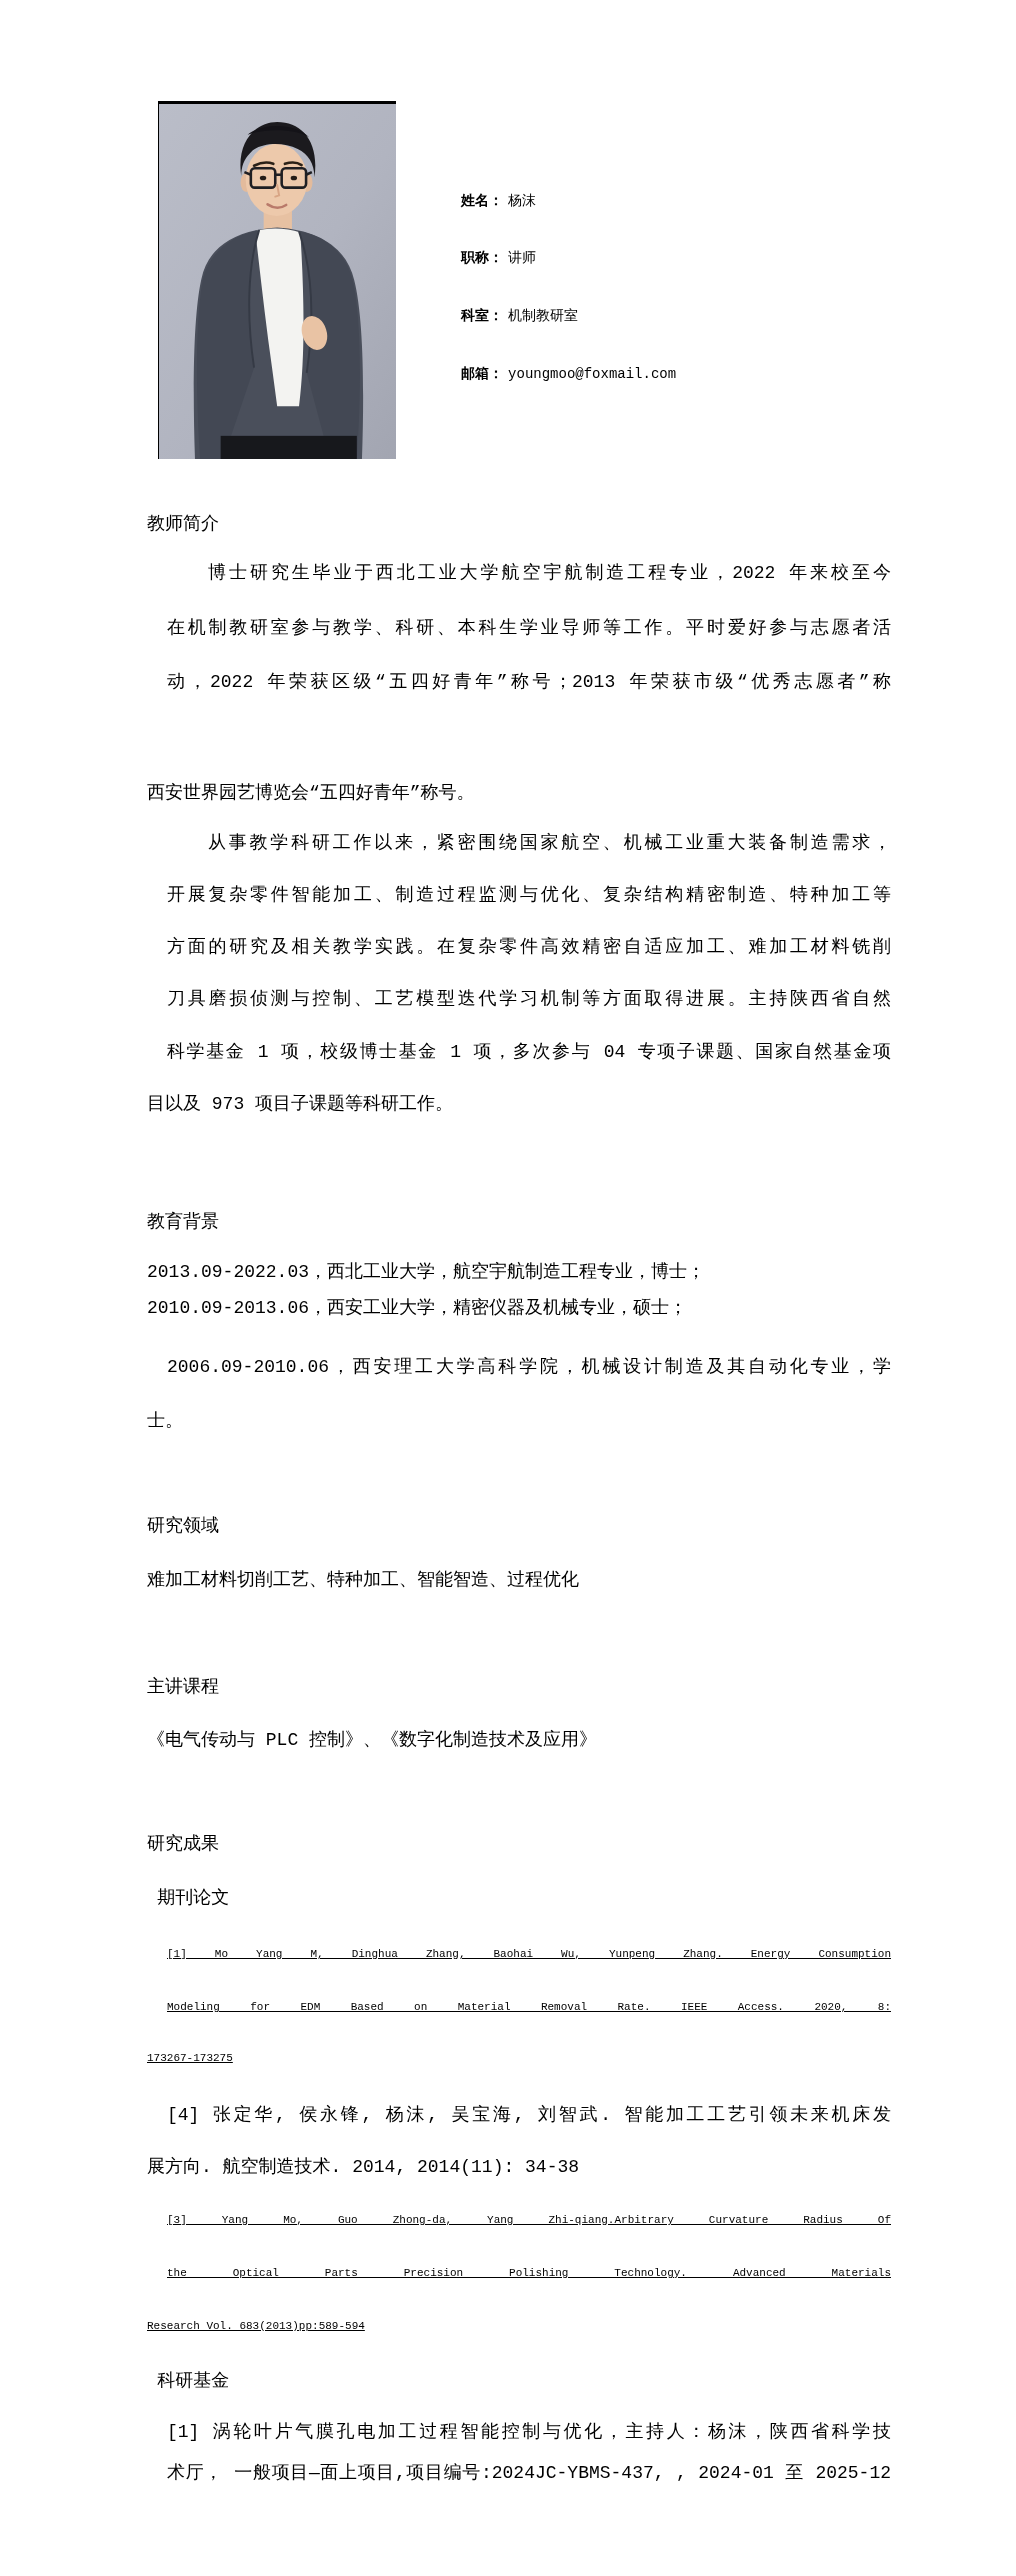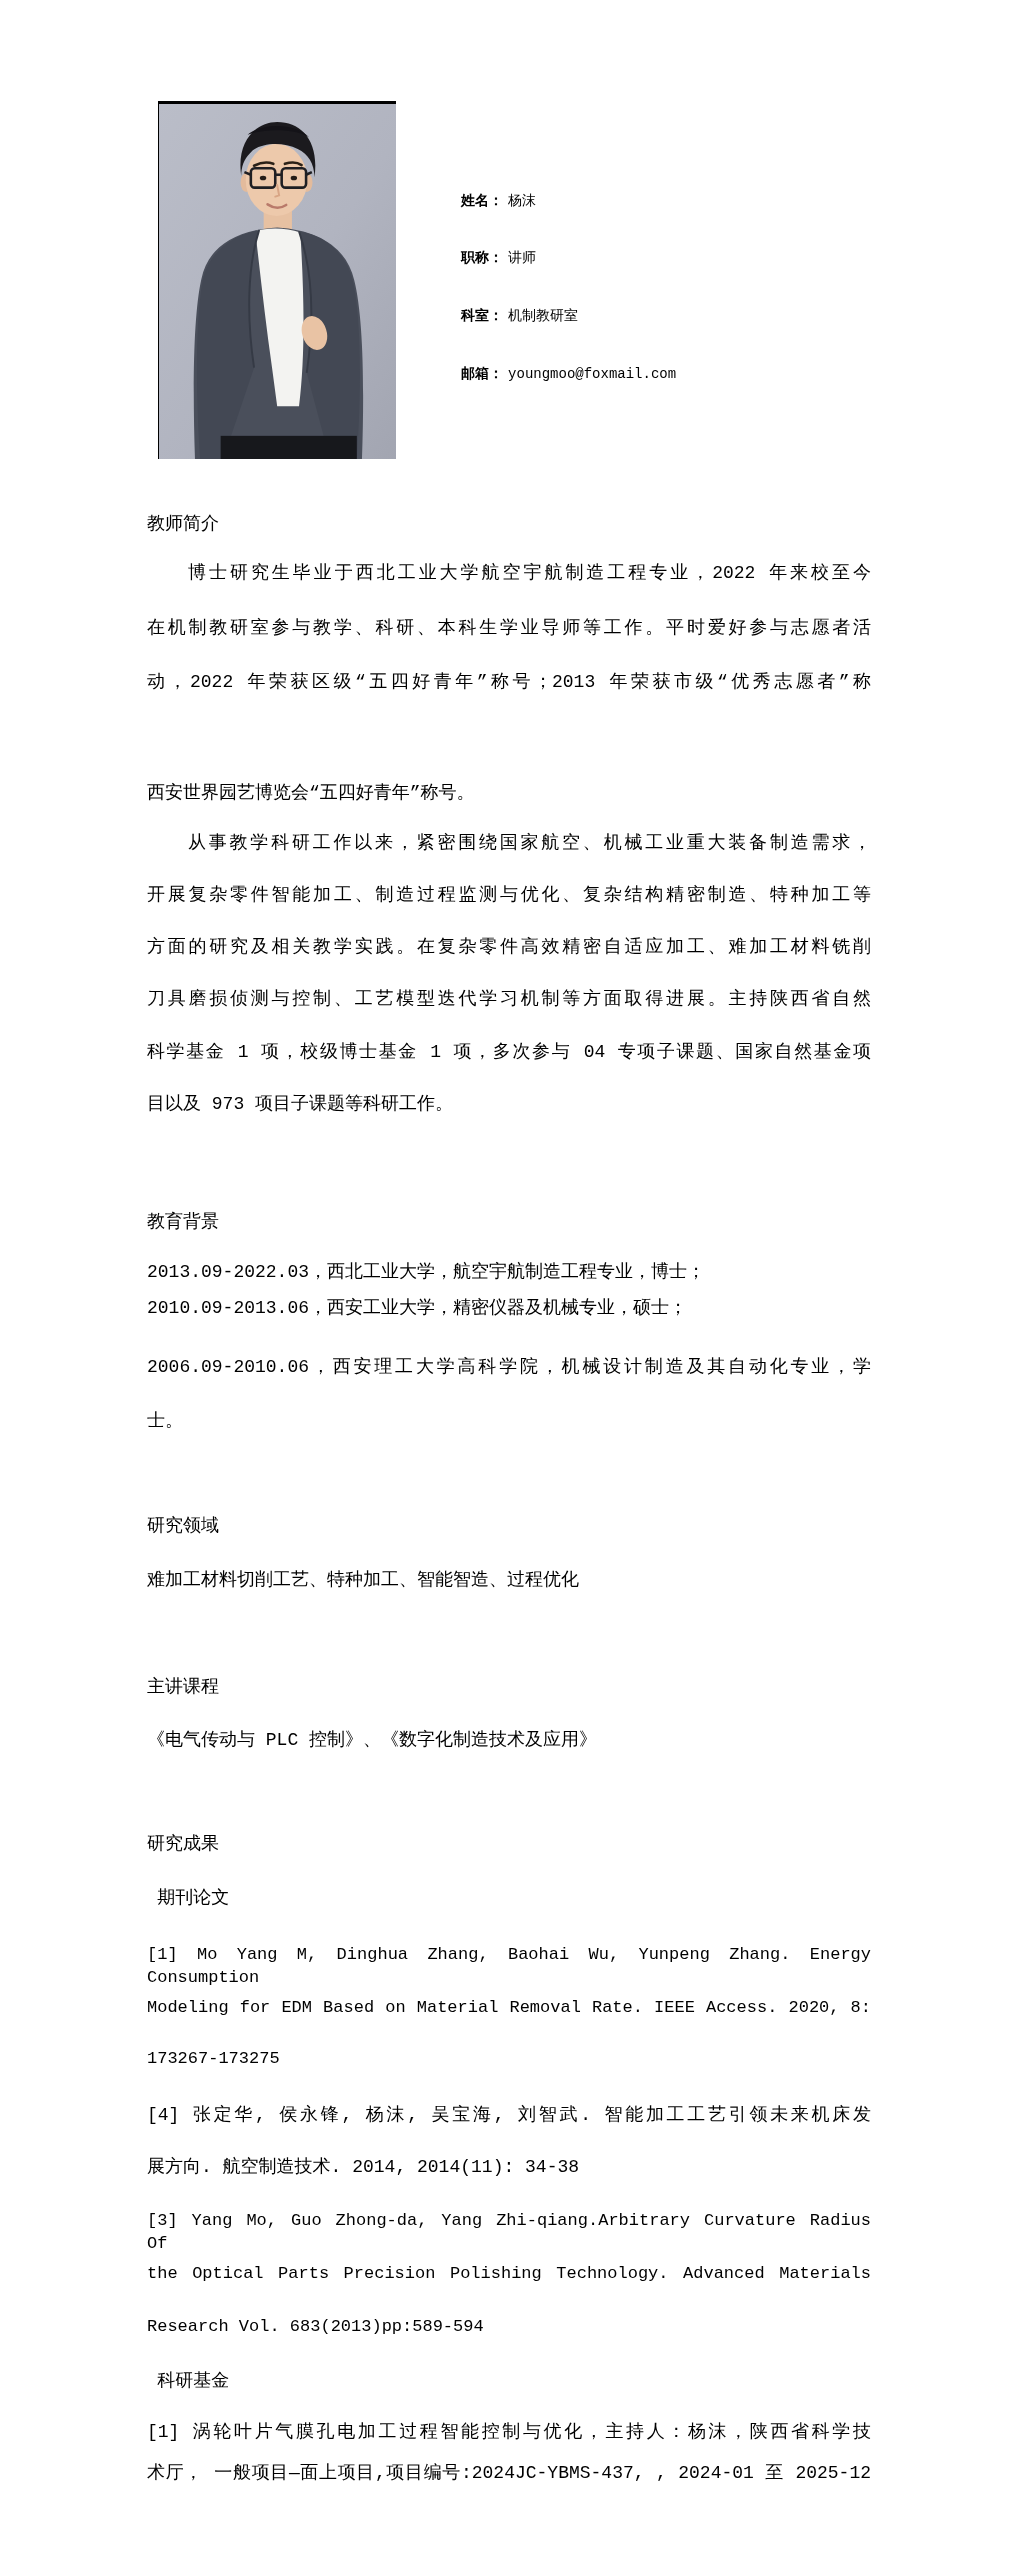--- a/index.html
+++ b/index.html
@@ -35,25 +35,26 @@
   .ln{
     position:absolute;
     left:147px;
     width:724px;
     font-size:18px;
     line-height:22px;
   }
   .fill{
     text-align:justify;
     text-align-last:justify;
+    margin-left:20px;
   }
   .head{font-weight:normal;}
   .indent{text-indent:41px;}
   .sub{padding-left:10.3px;box-sizing:border-box;}
-  .latin{font-size:17px;line-height:23px;}
+  .latin{font-size:11px;line-height:23px;text-decoration:underline;}
 </style>
 </head>
 <body>
 
 <div class="page">
 
   <div class="photo">
     <svg viewBox="0 0 369 552" preserveAspectRatio="none">
       <defs>
         <linearGradient id="bgGrad" x1="0" y1="0" x2="1" y2="1">

